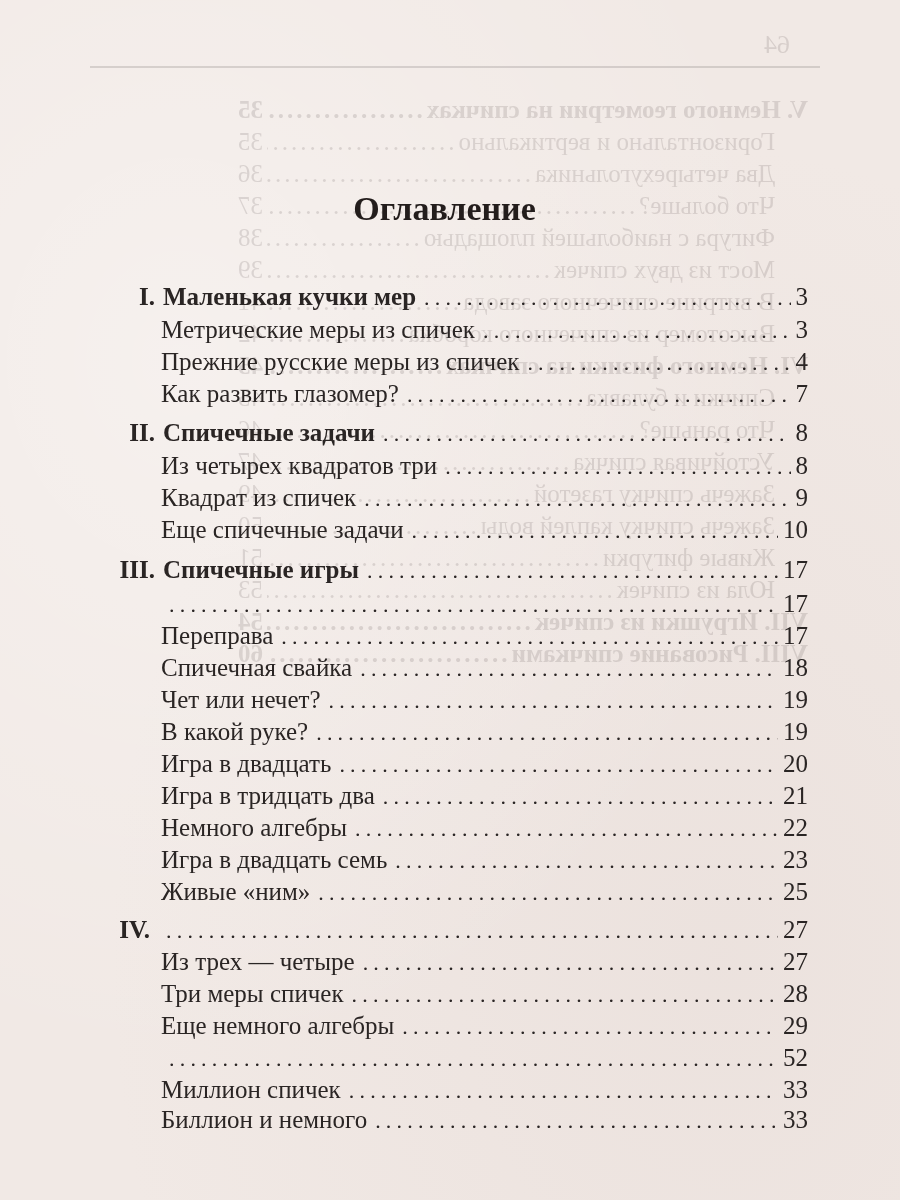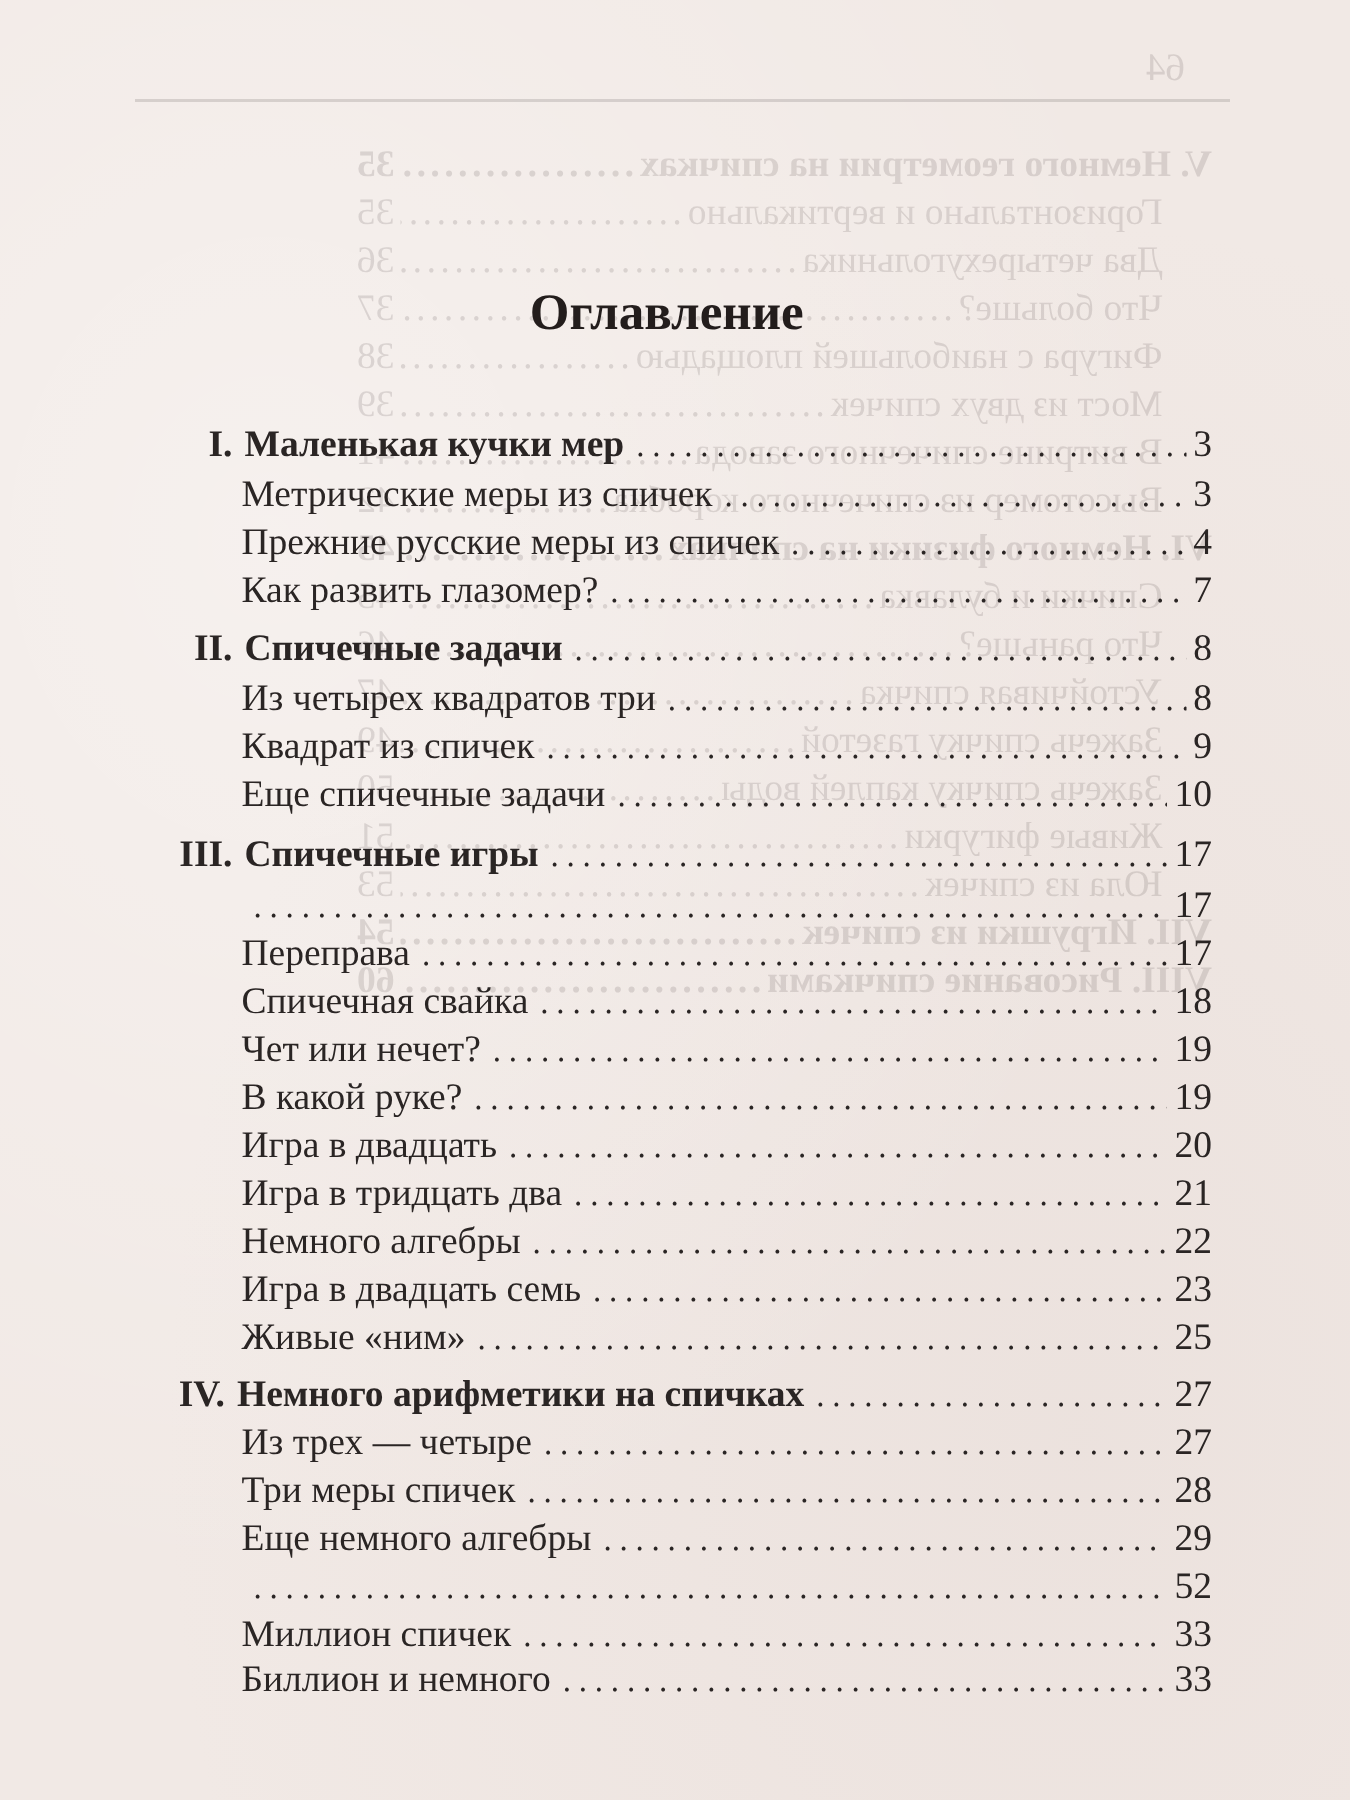--- a/index.html
+++ b/index.html
@@ -248,21 +248,20 @@
   <span class="page">23</span>
 </div>
 <div class="toc-line" style="top:876px;left:161px">
   <span class="label">Живые «ним»</span>
   <span class="dots"></span>
   <span class="page">25</span>
 </div>
 
 <div class="toc-line section" style="top:914px;left:158px">
   <span class="num" style="right:calc(100% + 8px)">IV.</span>
-  <span class="label">Немного арифметики на спичках</span>
   <span class="dots"></span>
   <span class="page">27</span>
 </div>
 <div class="toc-line" style="top:946px;left:161px">
   <span class="label">Из трех — четыре</span>
   <span class="dots"></span>
   <span class="page">27</span>
 </div>
 <div class="toc-line" style="top:978px;left:161px">
   <span class="label">Три меры спичек</span>

